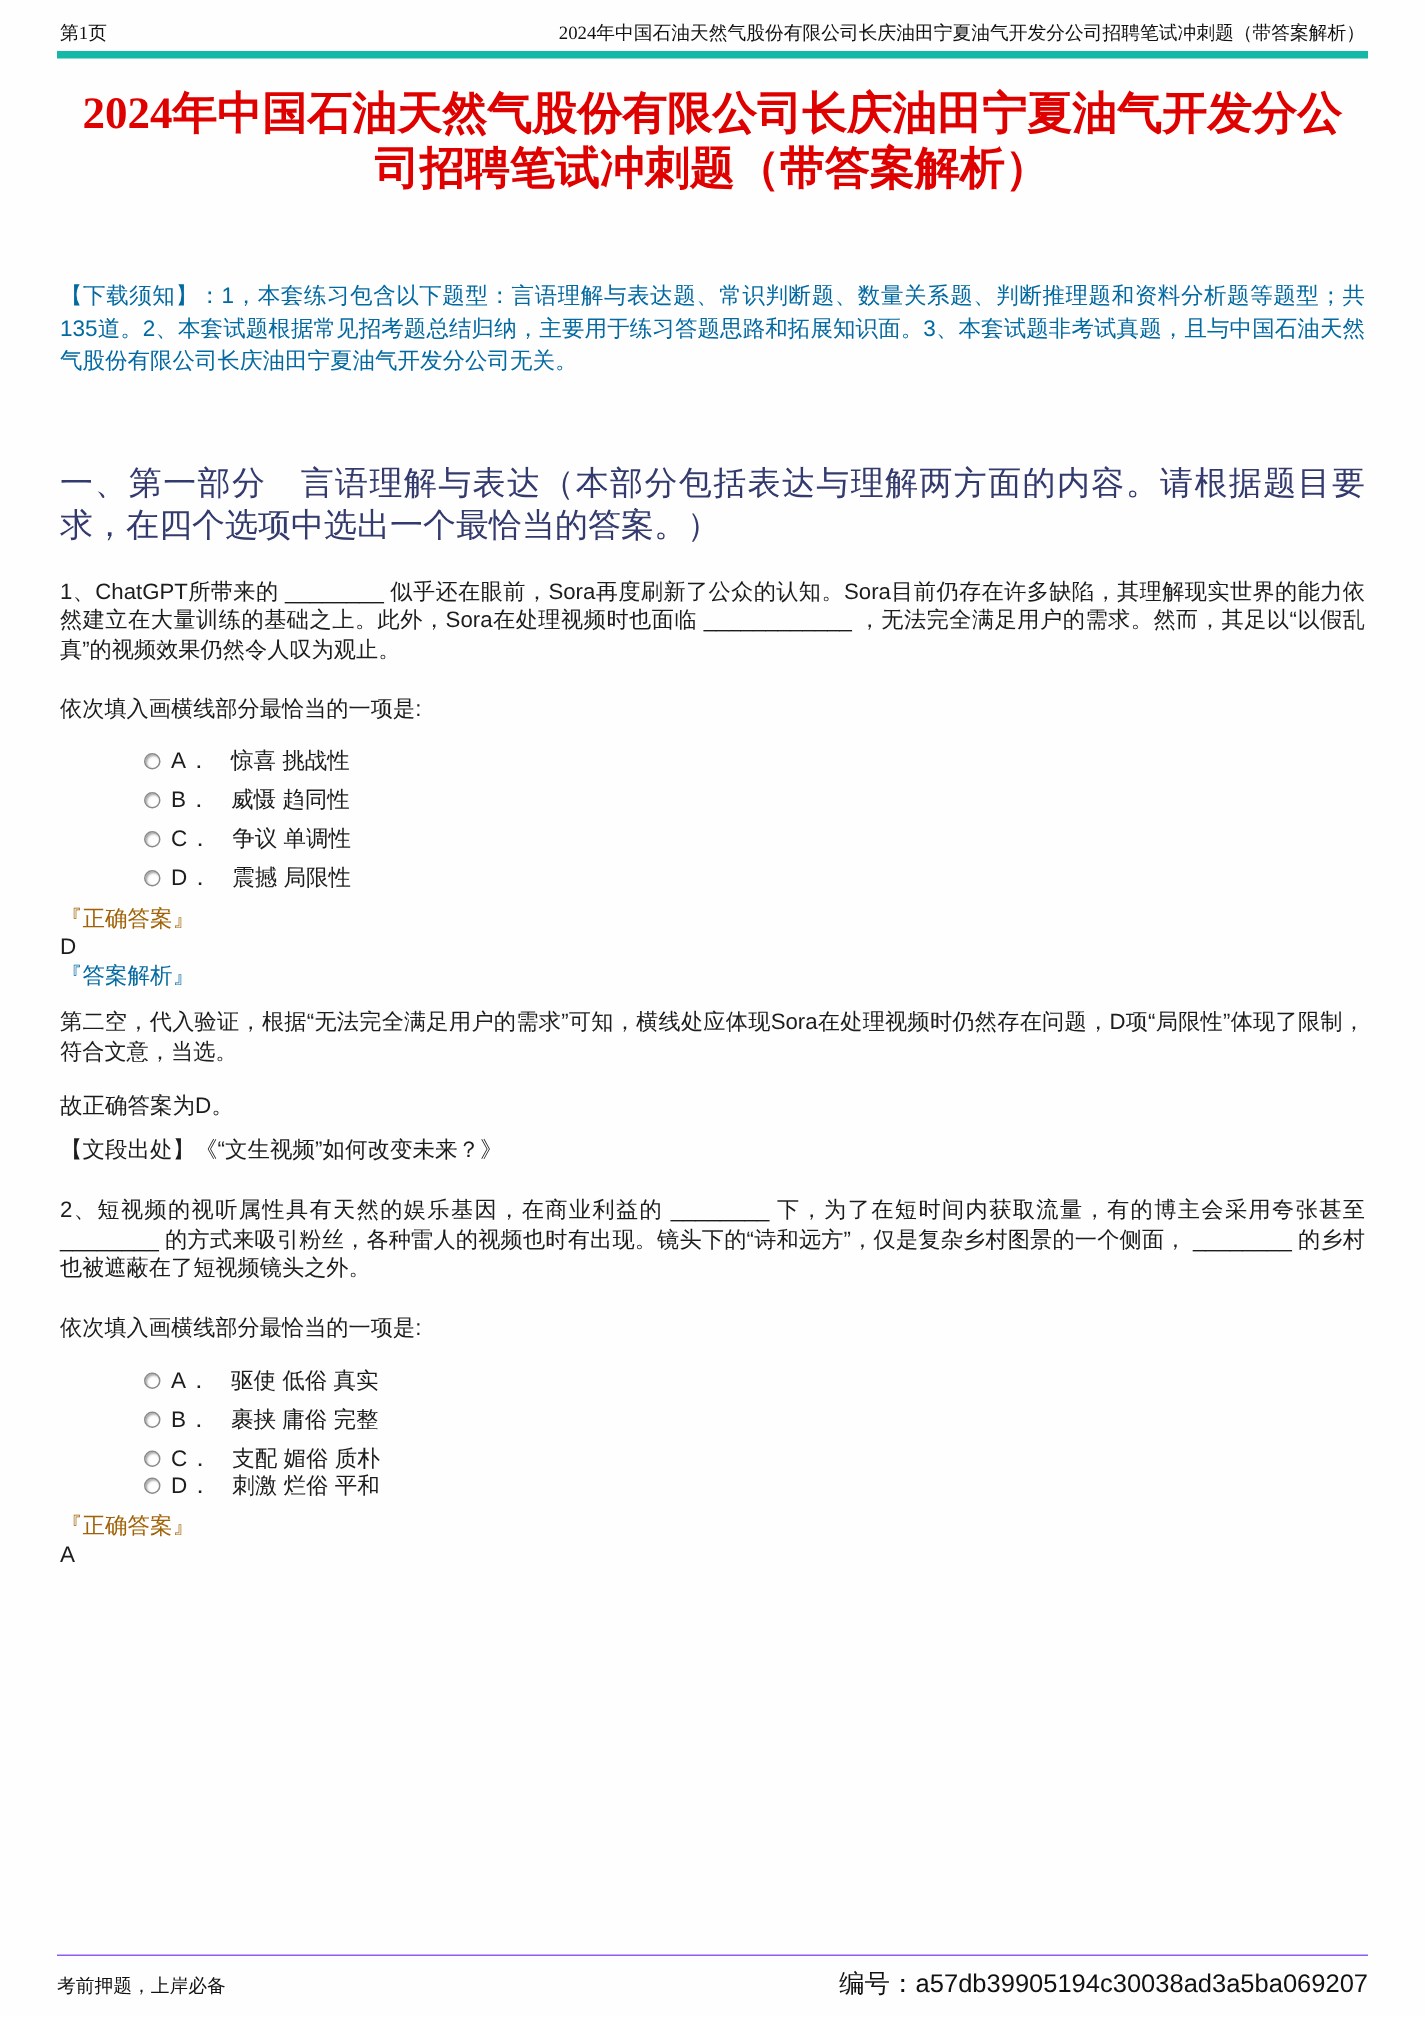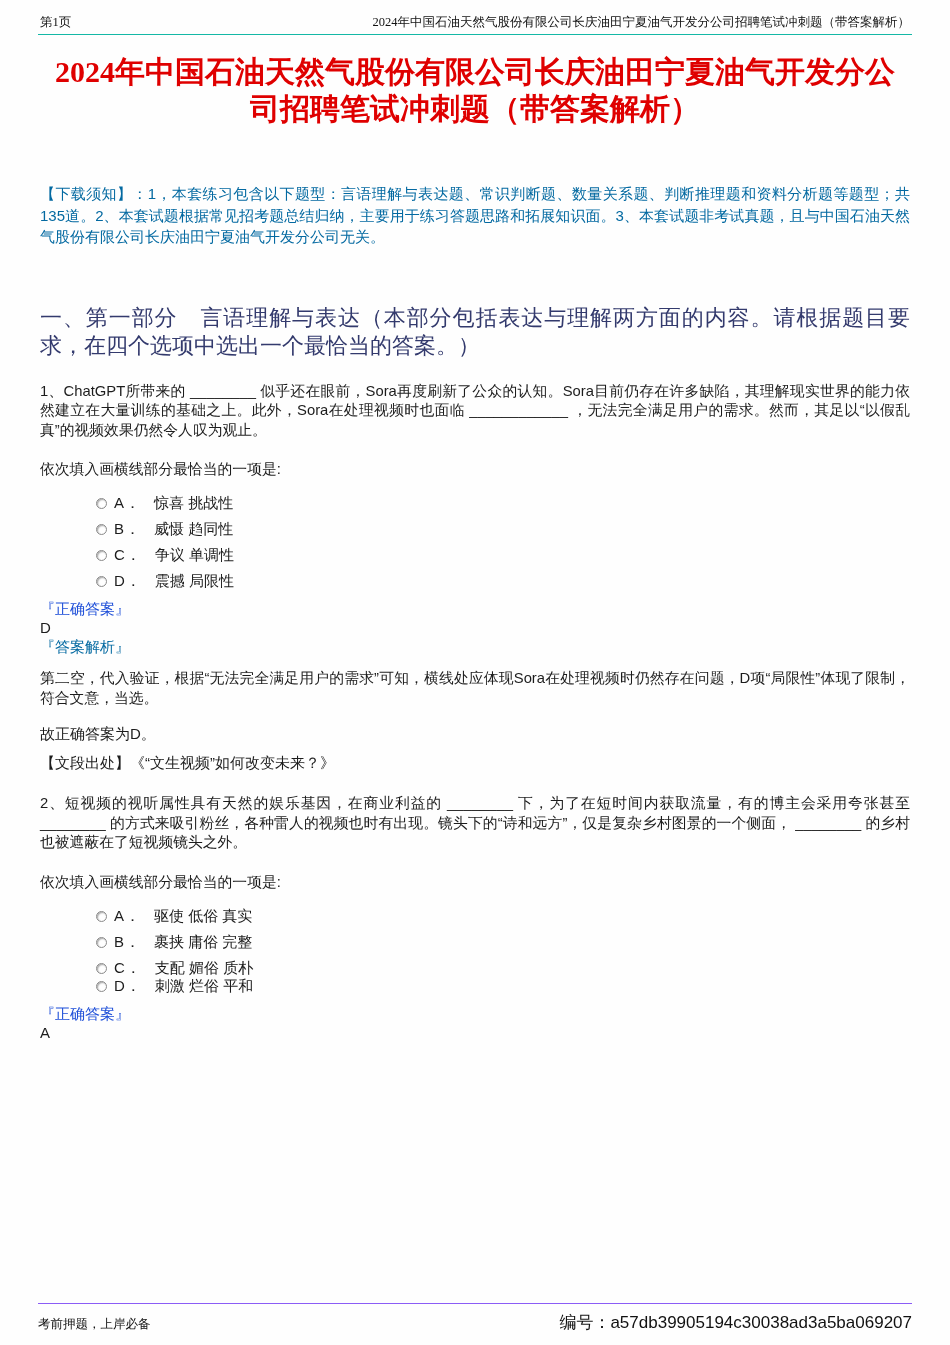--- a/index.html
+++ b/index.html
@@ -12,21 +12,21 @@
     background: #fefefe;
     overflow: hidden;
   }
   
   .doc-header {
     margin: 0 38px;
     padding: 14px 2px 3px 2px;
     display: flex;
     justify-content: space-between;
     align-items: flex-end;
-    border-bottom: 1px solid #14b8a6;
+    border-bottom: 5px solid #14b8a6;
     font-size: 12.5px;
     color: #111;
     font-family: "Liberation Serif", "DejaVu Serif", serif;
   }
   .doc-header .pageno { white-space: nowrap; }
   .doc-header .doctitle { white-space: nowrap; font-size: 12.5px; }
   
   .main-title {
     margin: 18px 55px 0 55px;
     text-align: center;
@@ -75,21 +75,21 @@
     display: inline-block;
     width: 11px; height: 11px;
     border: 1px solid #8a8a8a;
     border-radius: 50%;
     background: #fff;
     box-shadow: inset 1px 1px 1.5px rgba(0,0,0,0.35);
     flex: 0 0 auto;
   }
   .opt-label { margin-left: 7px; letter-spacing: 1px; }
   .opt-text { margin-left: 13px; }
-  .ans-label { margin-top: 3px; font-size: 15px; line-height: 19px; color: #1d4ed8; }
+  .ans-label { margin-top: 3px; font-size: 15px; line-height: 19px; color: #a16207; }
   .ans-value { font-size: 15px; line-height: 19px; }
   .analysis-label { font-size: 15px; line-height: 19px; color: #0369a1; }
   .analysis-p { margin-top: 13px; font-size: 14.8px; line-height: 19.5px; text-align: justify; }
   .conclusion { margin-top: 16px; font-size: 15px; line-height: 19px; }
   .source { margin-top: 10px; font-size: 15px; line-height: 19px; }
   .question-2 { margin-top: 16px; }
   
   .doc-footer {
     position: absolute;
     left: 38px; right: 38px; bottom: 11px;

